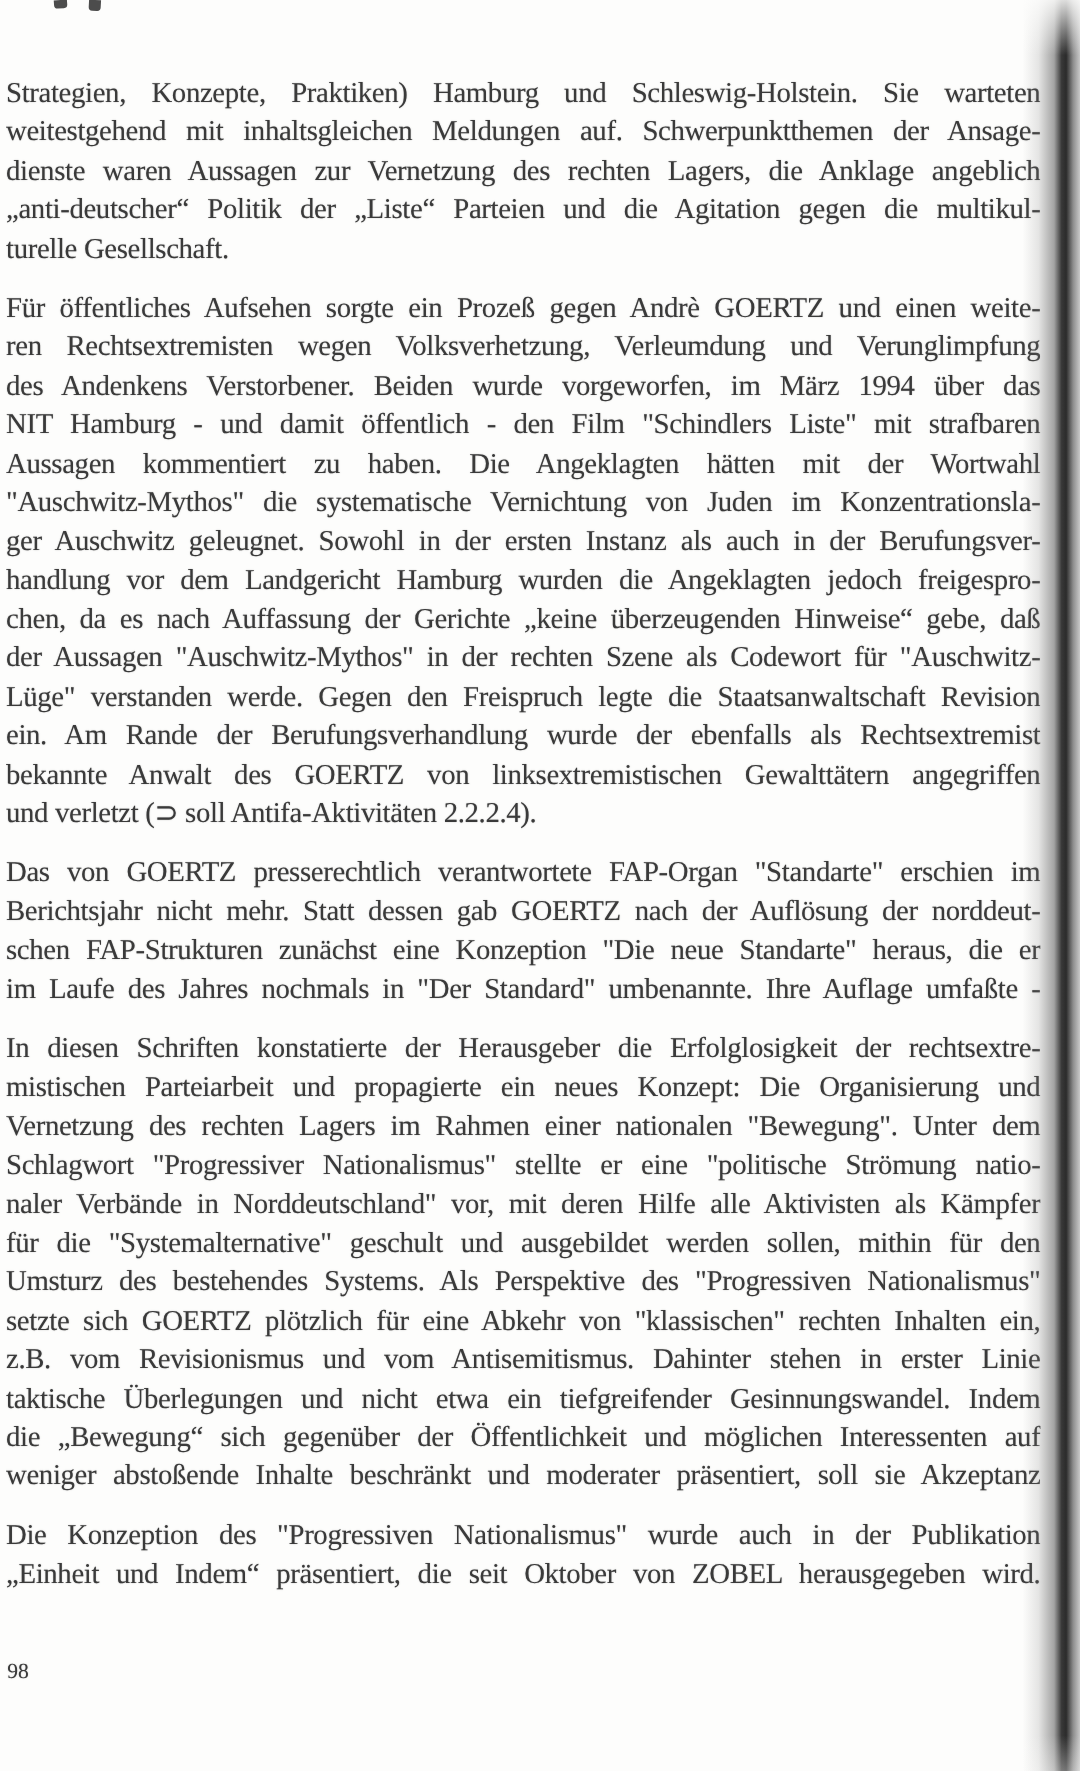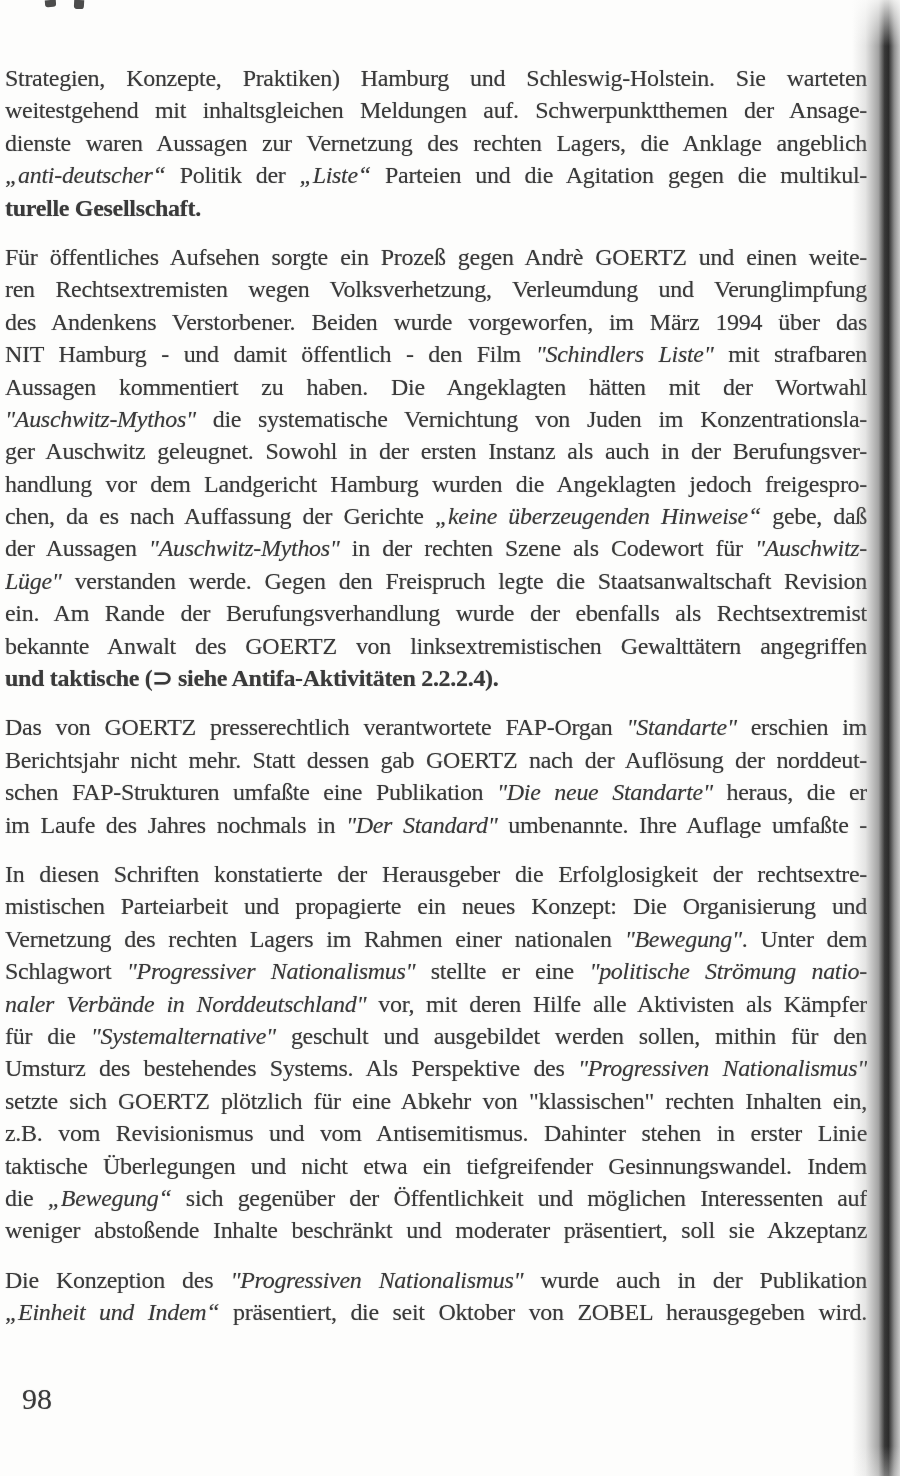--- a/index.html
+++ b/index.html
@@ -21,28 +21,27 @@
     font-size:24px;
     line-height:32.4px;
     height:32.4px;
     overflow:hidden;
     text-align:justify;
     text-align-last:justify;
     letter-spacing:-0.3px;
     text-shadow:0 0 1px rgba(80,80,80,.55);
     white-space:normal;
   }
-  .line.nojust{text-align-last:left;font-weight:bold;}
-  .i{font-style:italic;}
+  .line.nojust{text-align-last:left;}
+  .i{}
   .page-number{
     position:absolute;
     left:6px;top:1382px;
-    font-size:30px;
+    font-size:18px;
     text-shadow:0 0 1px rgba(80,80,80,.5);
-    margin-left:16px;
   }
   .spine-shadow{
     position:absolute;top:0;right:0;
     width:48px;height:1476px;
     background:linear-gradient(to right,
       rgba(0,0,0,0) 0%,
       rgba(130,130,130,.20) 28%,
       rgba(90,90,90,.55) 55%,
       #383838 68%,
       #2b2b2b 76%,
@@ -86,26 +85,26 @@
         <div class="line"><span>NIT Hamburg - und damit öffentlich - den Film </span><span class="i">"Schindlers Liste"</span><span> mit strafbaren</span></div>
         <div class="line"><span>Aussagen kommentiert zu haben. Die Angeklagten hätten mit der Wortwahl</span></div>
         <div class="line"><span class="i">"Auschwitz-Mythos"</span><span> die systematische Vernichtung von Juden im Konzentrationsla-</span></div>
         <div class="line"><span>ger Auschwitz geleugnet. Sowohl in der ersten Instanz als auch in der Berufungsver-</span></div>
         <div class="line"><span>handlung vor dem Landgericht Hamburg wurden die Angeklagten jedoch freigespro-</span></div>
         <div class="line"><span>chen, da es nach Auffassung der Gerichte </span><span class="i">„keine überzeugenden Hinweise“</span><span> gebe, daß</span></div>
         <div class="line"><span>der Aussagen </span><span class="i">"Auschwitz-Mythos"</span><span> in der rechten Szene als Codewort für </span><span class="i">"Auschwitz-</span></div>
         <div class="line"><span class="i">Lüge"</span><span> verstanden werde. Gegen den Freispruch legte die Staatsanwaltschaft Revision</span></div>
         <div class="line"><span>ein. Am Rande der Berufungsverhandlung wurde der ebenfalls als Rechtsextremist</span></div>
         <div class="line"><span>bekannte Anwalt des GOERTZ von linksextremistischen Gewalttätern angegriffen</span></div>
-        <div class="line nojust"><span>und taktische (⊃ siehe Antifa-Aktivitäten 2.2.2.4).</span></div>
+        <div class="line nojust"><span>und verletzt (⊃ soll Antifa-Aktivitäten 2.2.2.4).</span></div>
       </div>
       <div class="para">
         <div class="line"><span>Das von GOERTZ presserechtlich verantwortete FAP-Organ </span><span class="i">"Standarte"</span><span> erschien im</span></div>
         <div class="line"><span>Berichtsjahr nicht mehr. Statt dessen gab GOERTZ nach der Auflösung der norddeut-</span></div>
-        <div class="line"><span>schen FAP-Strukturen umfaßte eine Publikation </span><span class="i">"Die neue Standarte"</span><span> heraus, die er</span></div>
+        <div class="line"><span>schen FAP-Strukturen zunächst eine Konzeption </span><span class="i">"Die neue Standarte"</span><span> heraus, die er</span></div>
         <div class="line"><span>im Laufe des Jahres nochmals in </span><span class="i">"Der Standard"</span><span> umbenannte. Ihre Auflage umfaßte -</span></div>
       </div>
       <div class="para">
         <div class="line"><span>In diesen Schriften konstatierte der Herausgeber die Erfolglosigkeit der rechtsextre-</span></div>
         <div class="line"><span>mistischen Parteiarbeit und propagierte ein neues Konzept: Die Organisierung und</span></div>
         <div class="line"><span>Vernetzung des rechten Lagers im Rahmen einer nationalen </span><span class="i">"Bewegung"</span><span>. Unter dem</span></div>
         <div class="line"><span>Schlagwort </span><span class="i">"Progressiver Nationalismus"</span><span> stellte er eine </span><span class="i">"politische Strömung natio-</span></div>
         <div class="line"><span class="i">naler Verbände in Norddeutschland"</span><span> vor, mit deren Hilfe alle Aktivisten als Kämpfer</span></div>
         <div class="line"><span>für die </span><span class="i">"Systemalternative"</span><span> geschult und ausgebildet werden sollen, mithin für den</span></div>
         <div class="line"><span>Umsturz des bestehendes Systems. Als Perspektive des </span><span class="i">"Progressiven Nationalismus"</span></div>

